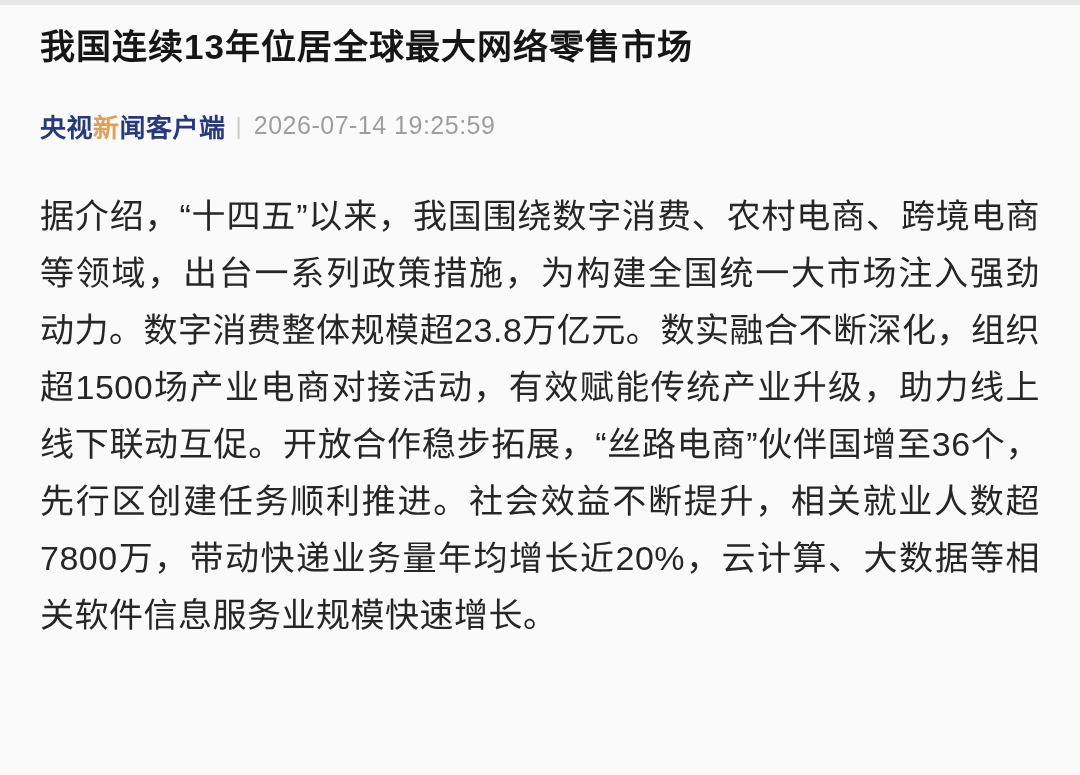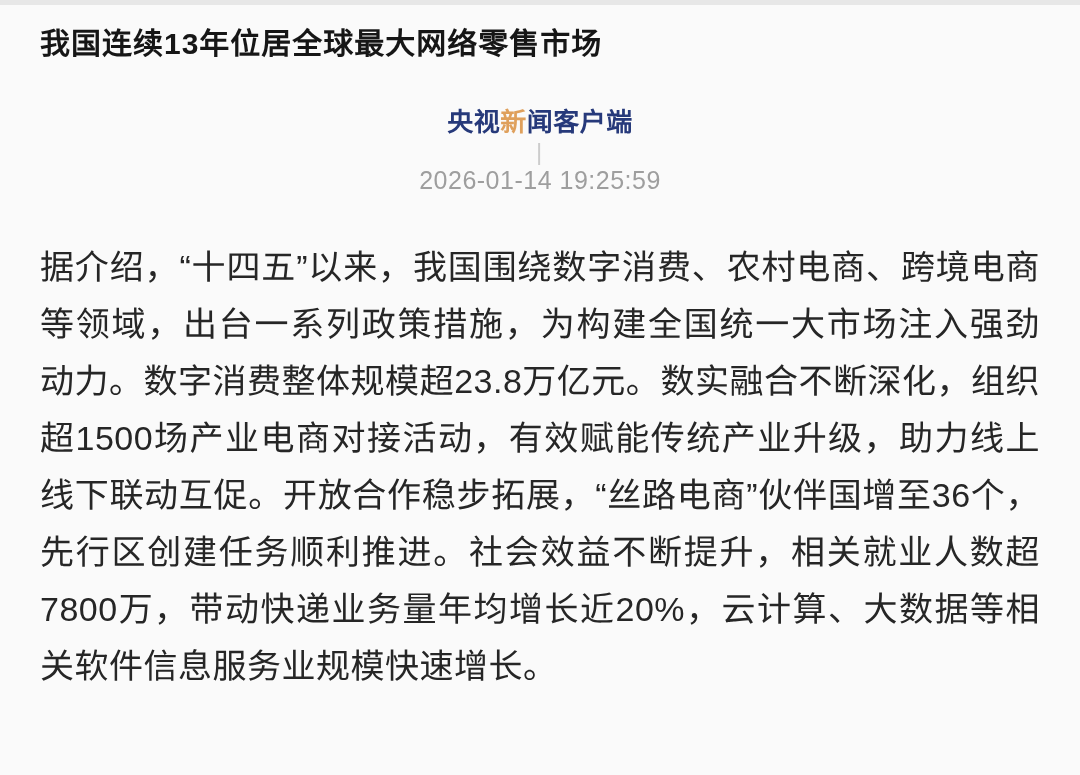--- a/index.html
+++ b/index.html
@@ -17,33 +17,32 @@
     height: 5px;
     background: var(--top_bar, #e7e7e7);
   }
 
   .article {
     padding: 0 40px;
   }
 
   .title {
     margin: 20px 0 0 0;
-    font-size: 30px;
+    font-size: 35px;
     line-height: 1.26;
     font-weight: 700;
     letter-spacing: 1px;
     color: var(--title_text, #161616);
   }
 
   .meta-row {
     margin-top: 38px;
     display: flex;
     align-items: center;
     white-space: nowrap;
-    flex-direction: column;
   }
 
   .source-name {
     font-size: 26px;
     font-weight: 700;
     letter-spacing: 0.5px;
     color: var(--brand_navy, #26397a);
     cursor: pointer;
   }
 
@@ -88,20 +87,20 @@
 
 <main class="article">
 
   <h1 class="title">我国连续13年位居全球最大网络零售市场</h1>
 
   <div class="meta-row">
     <span class="source-name">
       <span>央视</span><span class="accent">新</span><span>闻客户端</span>
     </span>
     <span class="separator">|</span>
-    <span class="meta-text">2026-01-14 19:25:59</span>
+    <span class="meta-text">2026-07-14 19:25:59</span>
   </div>
 
   <div class="content">
     <p>据介绍，“十四五”以来，我国围绕数字消费、农村电商、跨境电商等领域，出台一系列政策措施，为构建全国统一大市场注入强劲动力。数字消费整体规模超23.8万亿元。数实融合不断深化，组织超1500场产业电商对接活动，有效赋能传统产业升级，助力线上线下联动互促。开放合作稳步拓展，“丝路电商”伙伴国增至36个，先行区创建任务顺利推进。社会效益不断提升，相关就业人数超7800万，带动快递业务量年均增长近20%，云计算、大数据等相关软件信息服务业规模快速增长。</p>
   </div>
 
 </main>
 
 </body></html>

